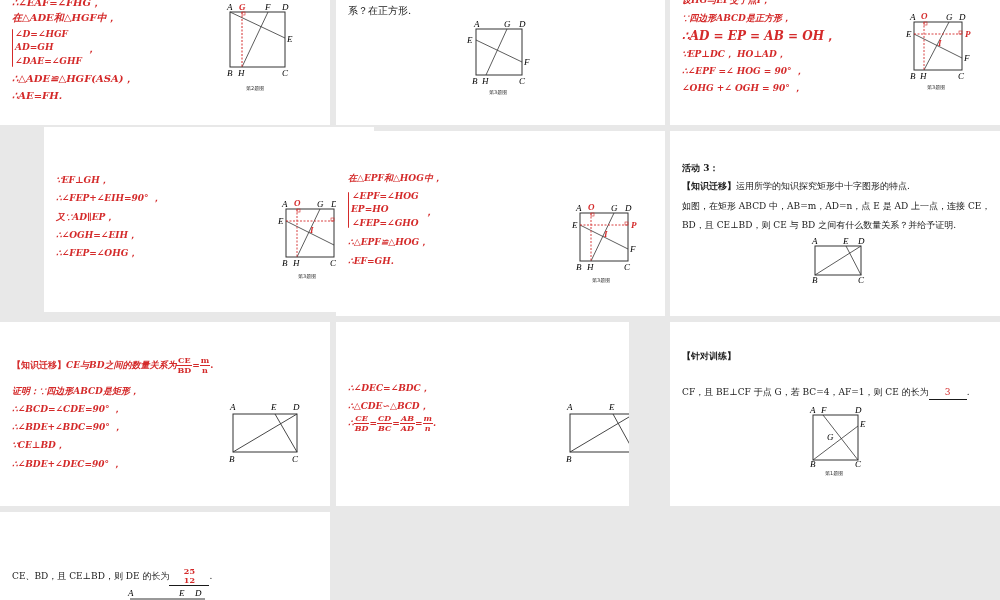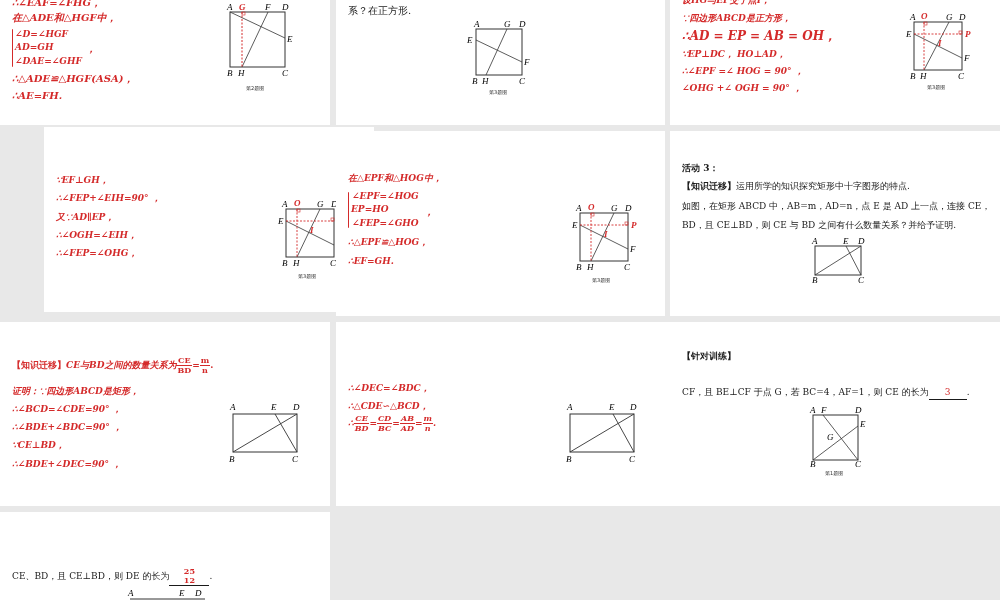--- a/index.html
+++ b/index.html
@@ -191,21 +191,21 @@
     <line x1="8" y1="58" x2="72" y2="20" stroke="#333" stroke-width="0.9"></line>
     <line x1="50" y1="20" x2="72" y2="58" stroke="#333" stroke-width="0.9"></line>
     <text x="5" y="16" font-size="10">A</text>
     <text x="46" y="16" font-size="10">E</text>
     <text x="68" y="16" font-size="10">D</text>
     <text x="4" y="68" font-size="10">B</text>
     <text x="67" y="68" font-size="10">C</text>
   </svg>
 </div>
 
-<div class="slide" style="left:336px;top:322px;width:329px;height:184px;padding-left:28px;">
+<div class="slide" style="left:336px;top:322px;width:293px;height:184px;">
   <div class="line red" style="left:12px;top:60px;font-size:9px;">∴∠DEC=∠BDC，</div>
   <div class="line red" style="left:12px;top:78px;font-size:9px;">∴△CDE∽△BCD，</div>
   <div class="line red" style="left:12px;top:92px;font-size:9px;">
     <span>∴</span><span class="frac"><span class="num">CE</span><span class="den">BD</span></span>=<span class="frac"><span class="num">CD</span><span class="den">BC</span></span>=<span class="frac"><span class="num">AB</span><span class="den">AD</span></span>=<span class="frac"><span class="num">m</span><span class="den">n</span></span>.
   </div>
   <svg style="left:225px;top:72px;" width="80" height="70">
     <rect x="9" y="20" width="64" height="38" fill="none" stroke="#333" stroke-width="1"></rect>
     <line x1="9" y1="58" x2="73" y2="20" stroke="#333" stroke-width="0.9"></line>
     <line x1="52" y1="20" x2="73" y2="58" stroke="#333" stroke-width="0.9"></line>
     <text x="6" y="16" font-size="10">A</text>

